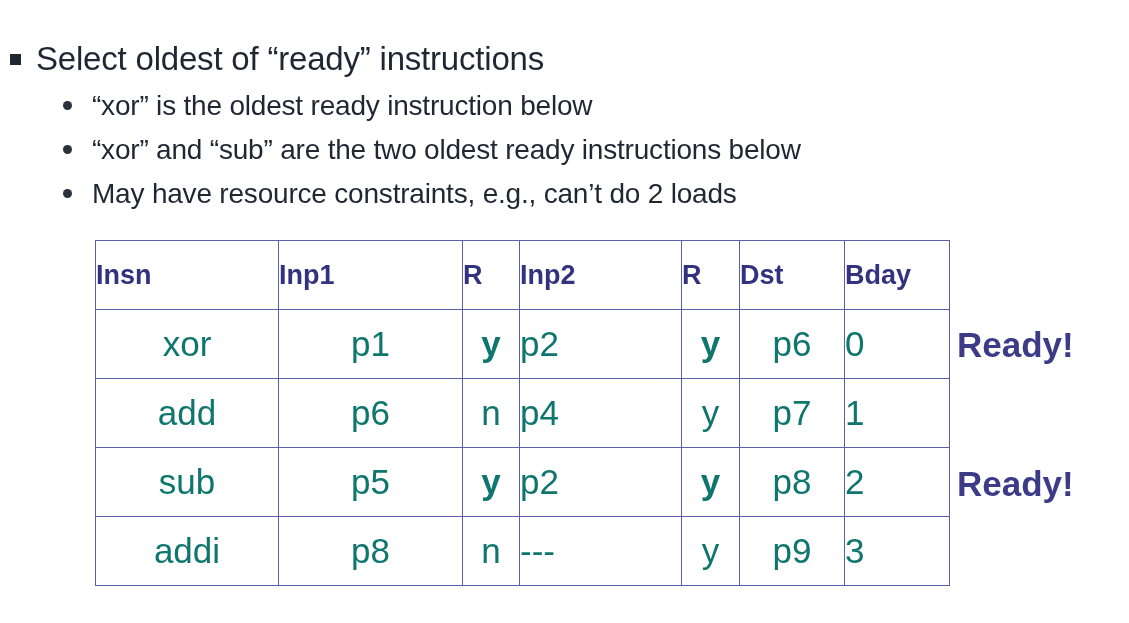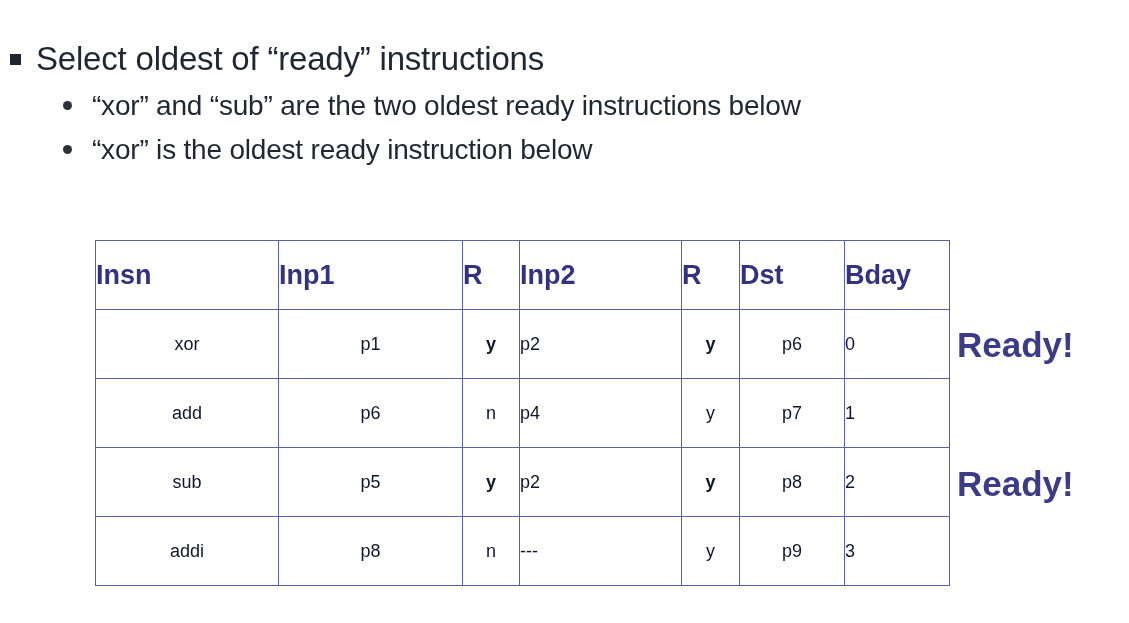--- a/index.html
+++ b/index.html
@@ -67,22 +67,22 @@
     left: 95px;
     top: 240px;
     width: 833px;
     border-collapse: collapse;
     table-layout: fixed;
   }
   .insn-table td, .insn-table th {
     border: 1.5px solid #5b5ea8;
     height: 69px;
     padding: 0 0 0 0;
-    color: #0f172a;
-    font-size: 18px;
+    color: #0f766e;
+    font-size: 35px;
     font-weight: normal;
     vertical-align: middle;
     box-sizing: border-box;
   }
   .insn-table thead th {
     font-weight: bold;
     text-align: left;
     color: #323280;
     font-size: 27px;
   }
@@ -113,28 +113,32 @@
 
 <div class="bullets">
 
   <div class="lvl1">
     <span class="marker"></span>
     <span>Select oldest of “ready” instructions</span>
   </div>
 
   <div class="lvl2">
     <span class="marker"></span>
+    <span>“xor” is the oldest ready instruction below</span>
+  </div>
+
+  <div class="lvl2">
+    <span class="marker"></span>
     <span>“xor” and “sub” are the two oldest ready instructions below</span>
   </div>
 
   <div class="lvl2">
     <span class="marker"></span>
-    <span>“xor” is the oldest ready instruction below</span>
+    <span>May have resource constraints, e.g., can’t do 2 loads</span>
   </div>
-
 
 </div>
 
 <table class="insn-table">
   <thead>
     <tr>
       <th class="c-insn">Insn</th>
       <th class="c-inp1">Inp1</th>
       <th class="c-r1">R</th>
       <th class="c-inp2">Inp2</th>

